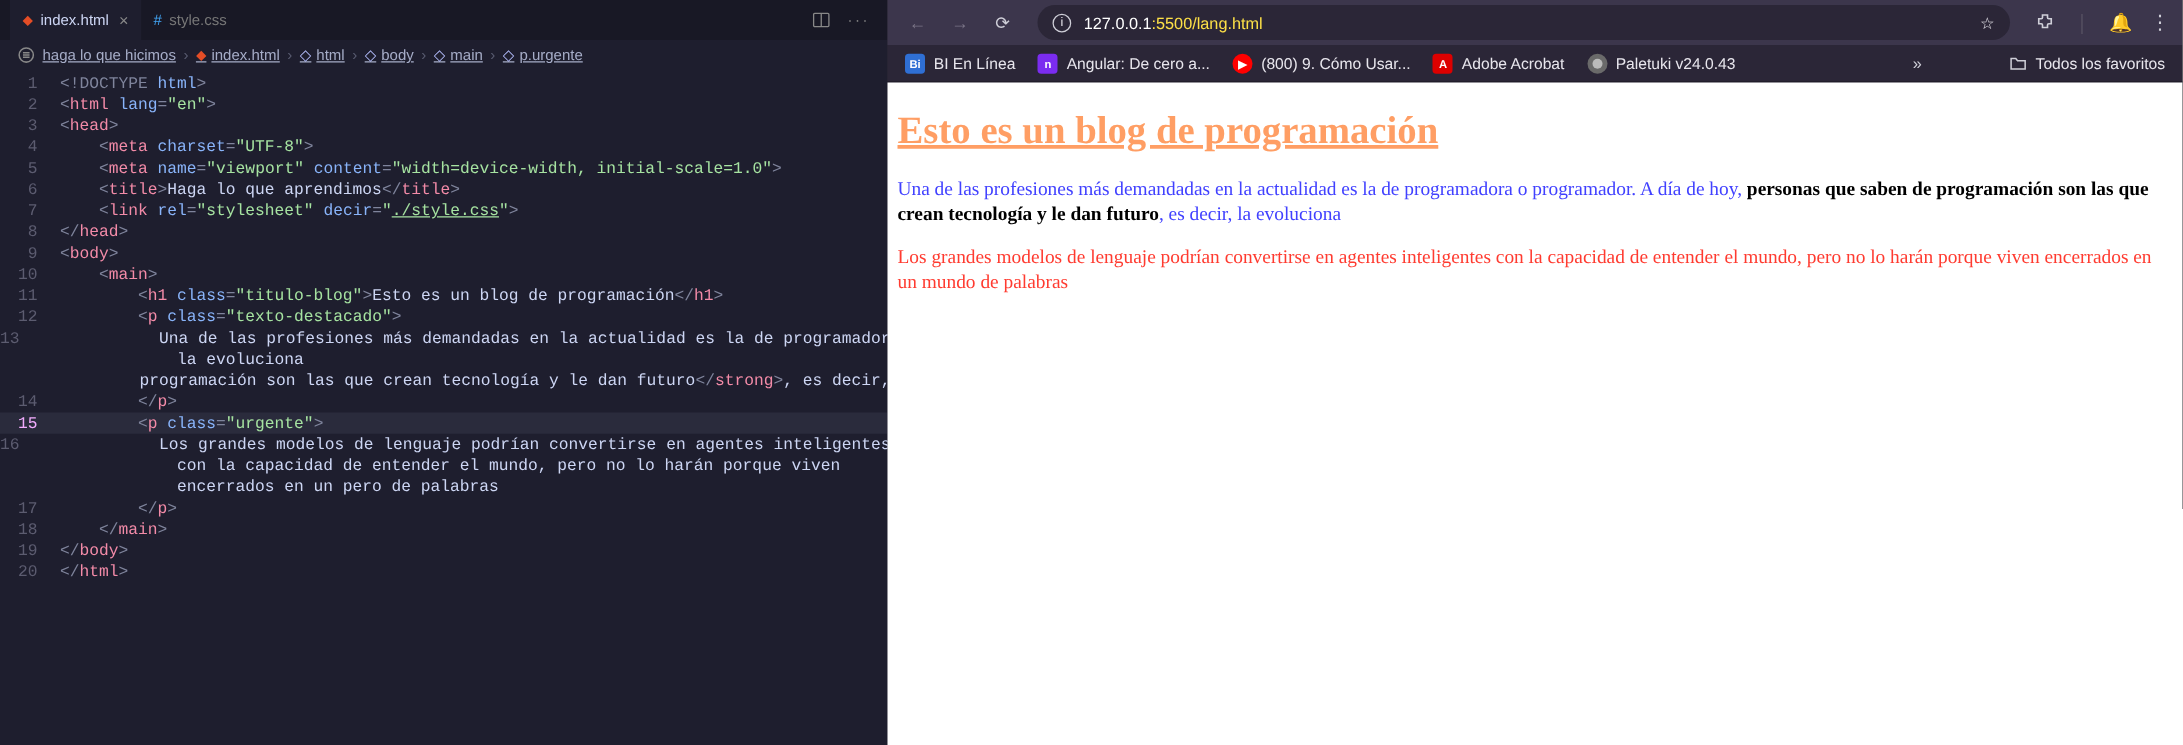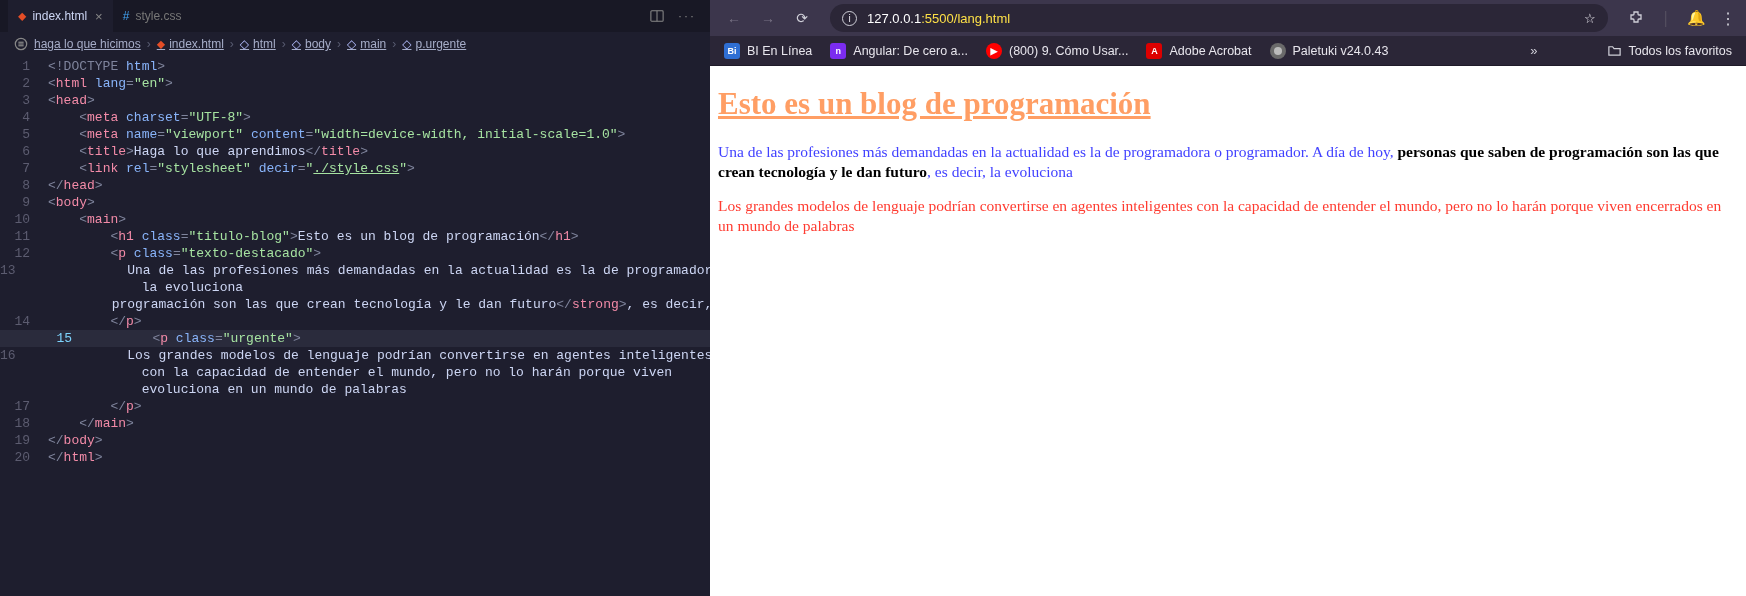--- a/index.html
+++ b/index.html
@@ -81,21 +81,21 @@
 }
 .line {
   display: flex;
 }
 .line .num {
   width: 48px;
   text-align: right;
   padding-right: 18px;
   color: #5c5c70;
 }
-.line .num.cur { color: #7dd3fc; margin-left: 42px; }
+.line .num.cur { color: #f0abfc; }
 .line .code {
   white-space: pre;
 }
 .line.hl {
   background: #2a2b3c;
 }
 
 
 .p  { color: #7f849c; } 
 .t  { color: #f38ba8; } 
@@ -356,21 +356,21 @@
       <div class="line">
         <span class="num">16</span>
         <span class="code">            <span class="tx">Los grandes modelos de lenguaje podrían convertirse en agentes inteligentes</span></span>
       </div>
       <div class="line">
         <span class="num"></span>
         <span class="code">            <span class="tx">con la capacidad de entender el mundo, pero no lo harán porque viven</span></span>
       </div>
       <div class="line">
         <span class="num"></span>
-        <span class="code">            <span class="tx">evoluciona en un mundo de palabras</span></span>
+        <span class="code">            <span class="tx">encerrados en un pero de palabras</span></span>
       </div>
       <div class="line">
         <span class="num">17</span>
         <span class="code">        <span class="p">&lt;/</span><span class="t">p</span><span class="p">&gt;</span></span>
       </div>
       <div class="line">
         <span class="num">18</span>
         <span class="code">    <span class="p">&lt;/</span><span class="t">main</span><span class="p">&gt;</span></span>
       </div>
       <div class="line">

